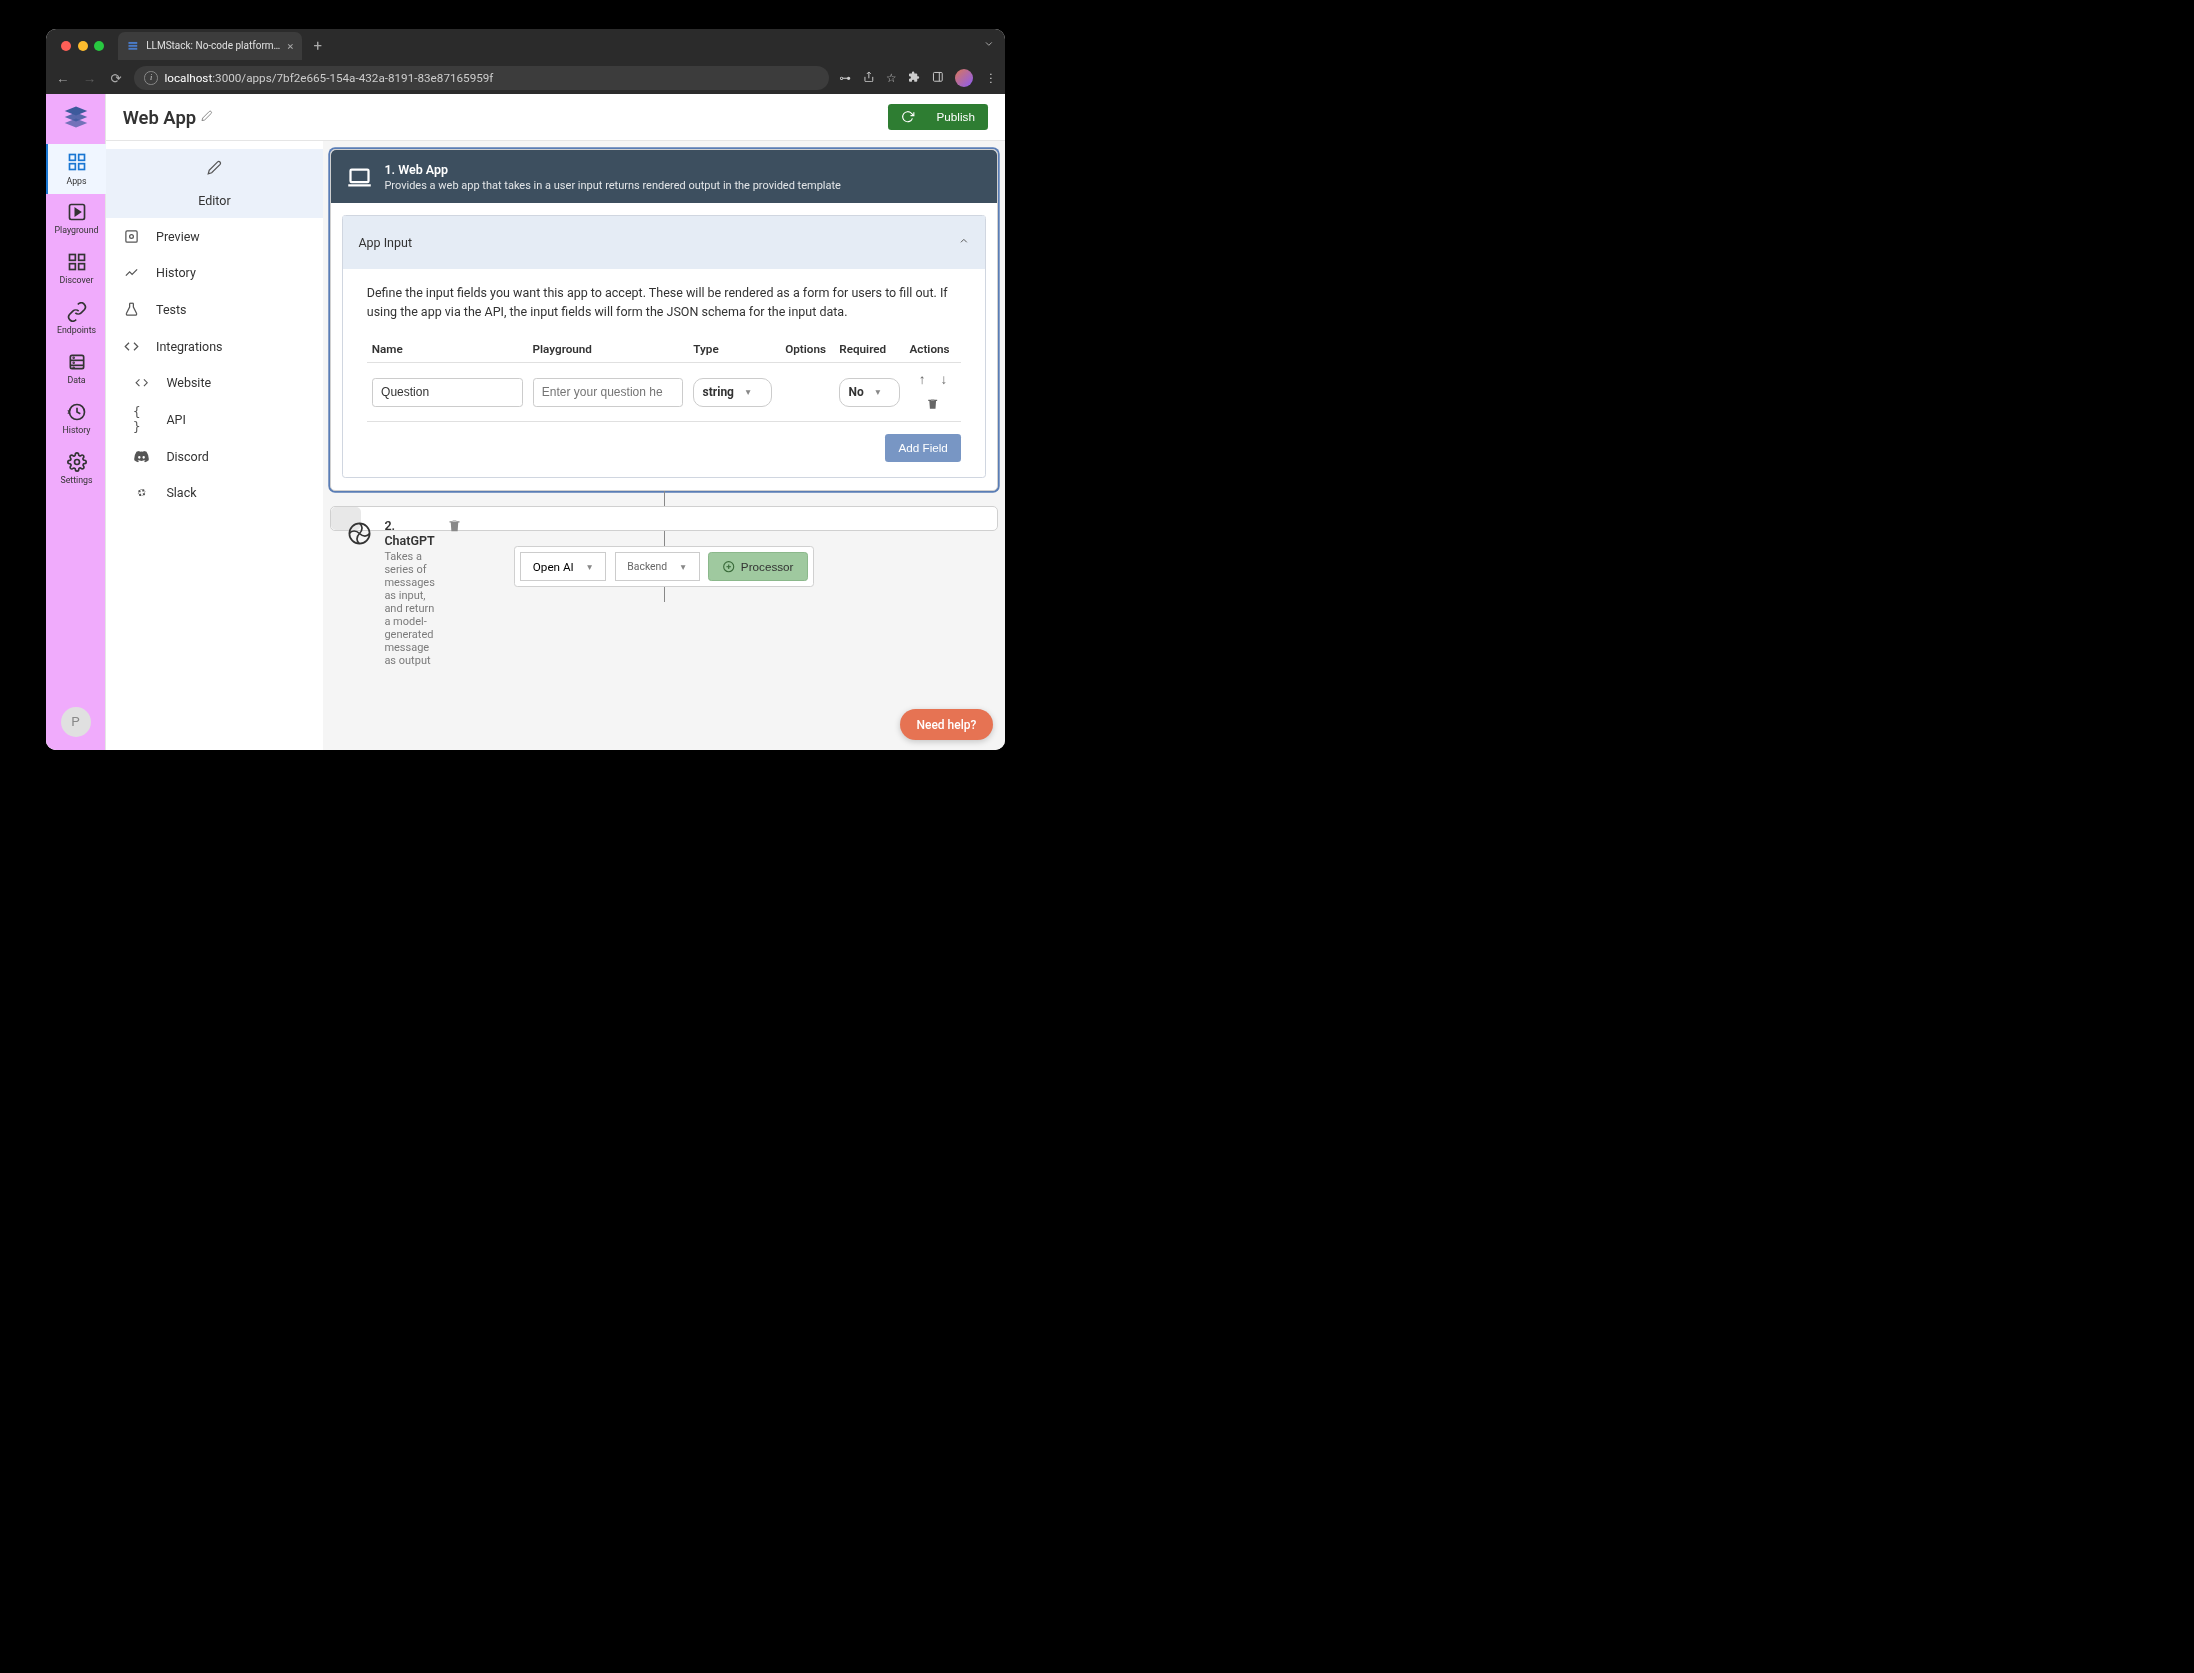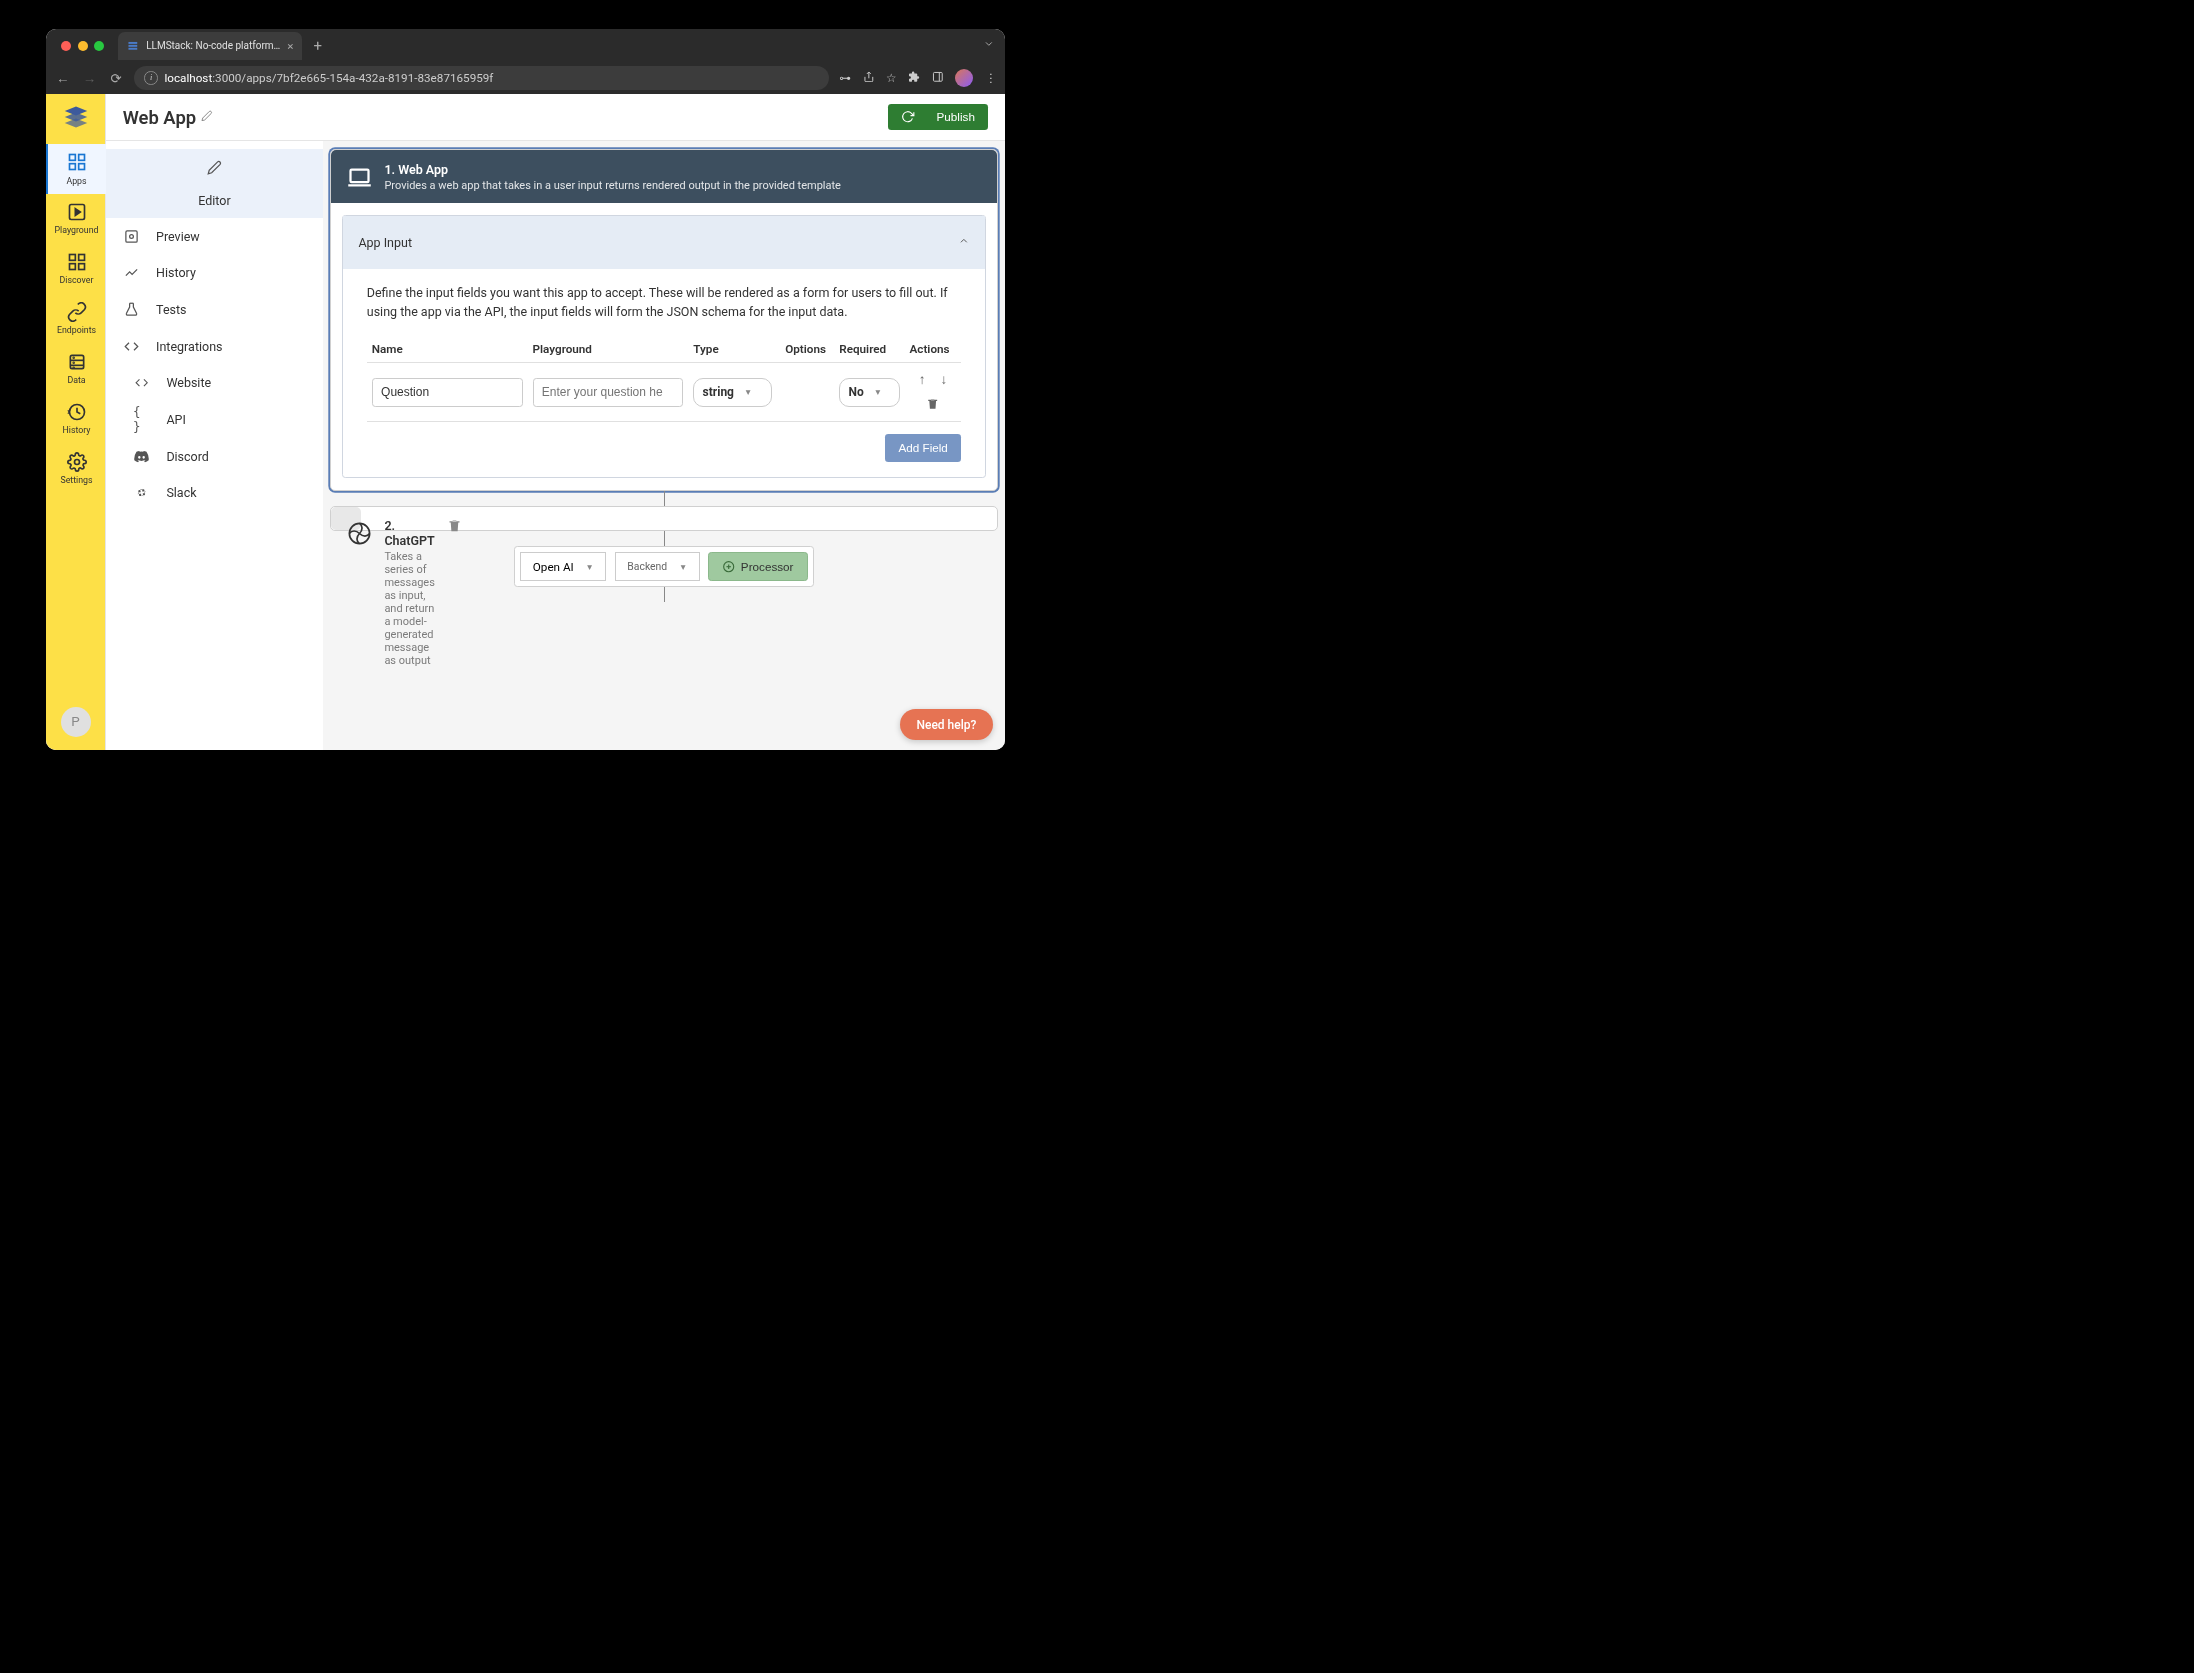--- a/index.html
+++ b/index.html
@@ -20,21 +20,21 @@
 .chrome-dropdown { margin-left: auto; margin-right: 10px; color: #aaa; }
 .addr-bar { height: 32px; display: flex; align-items: center; padding: 0 8.3px; gap: 10px; }
 .nav-btn { color: #aaa; font-size: 13.4px; cursor: pointer; width: 16.7px; text-align: center; }
 .url-box { flex: 1; background: #3c3c3c; border-radius: 16.7px; height: 23.4px; display: flex; align-items: center; padding: 0 10px; color: #ccc; font-size: 11.7px; gap: 6.7px; }
 .url-info-icon { width: 13.4px; height: 13.4px; border: 0.8px solid #888; border-radius: 50%; display: flex; align-items: center; justify-content: center; font-size: 8.3px; font-family: serif; font-style: italic; }
 .url-host { color: #fff; }
 .addr-icons { display: flex; gap: 11.7px; align-items: center; color: #ccc; font-size: 11.7px; }
 .avatar-small { width: 18.4px; height: 18.4px; border-radius: 50%; background: linear-gradient(135deg, #d97757, #8b5cf6); }
 
 .app-body { display: flex; height: calc(100% - 65px); background: #f5f5f5; }
-.left-rail { width: 60px; background: #fde047; border-right: 0.8px solid #e5e5e5; display: flex; flex-direction: column; align-items: center; padding-top: 8.3px; }
+.left-rail { width: 60px; background: #f0abfc; border-right: 0.8px solid #e5e5e5; display: flex; flex-direction: column; align-items: center; padding-top: 8.3px; }
 .logo { width: 30px; height: 30px; margin-bottom: 11.7px; }
 .rail-item { width: 60px; display: flex; flex-direction: column; align-items: center; padding: 8.3px 0; cursor: pointer; border-left: 2.5px solid transparent; }
 .rail-item.active { border-left: 2.5px solid #1976d2; background: #f0f6ff; }
 .rail-icon { width: 20px; height: 20px; margin-bottom: 3.3px; }
 .rail-label { font-size: 8.8px; color: #333; }
 .rail-spacer { flex: 1; }
 .user-circle { width: 30px; height: 30px; border-radius: 50%; background: #e0e0e0; color: #888; display: flex; align-items: center; justify-content: center; font-size: 13.4px; margin-bottom: 13.4px; }
 
 .main-area { flex: 1; display: flex; flex-direction: column; overflow: hidden; }
 .header-bar { background: #fff; border-bottom: 0.8px solid #e5e5e5; height: 47px; display: flex; align-items: center; padding: 0 16.7px; }

